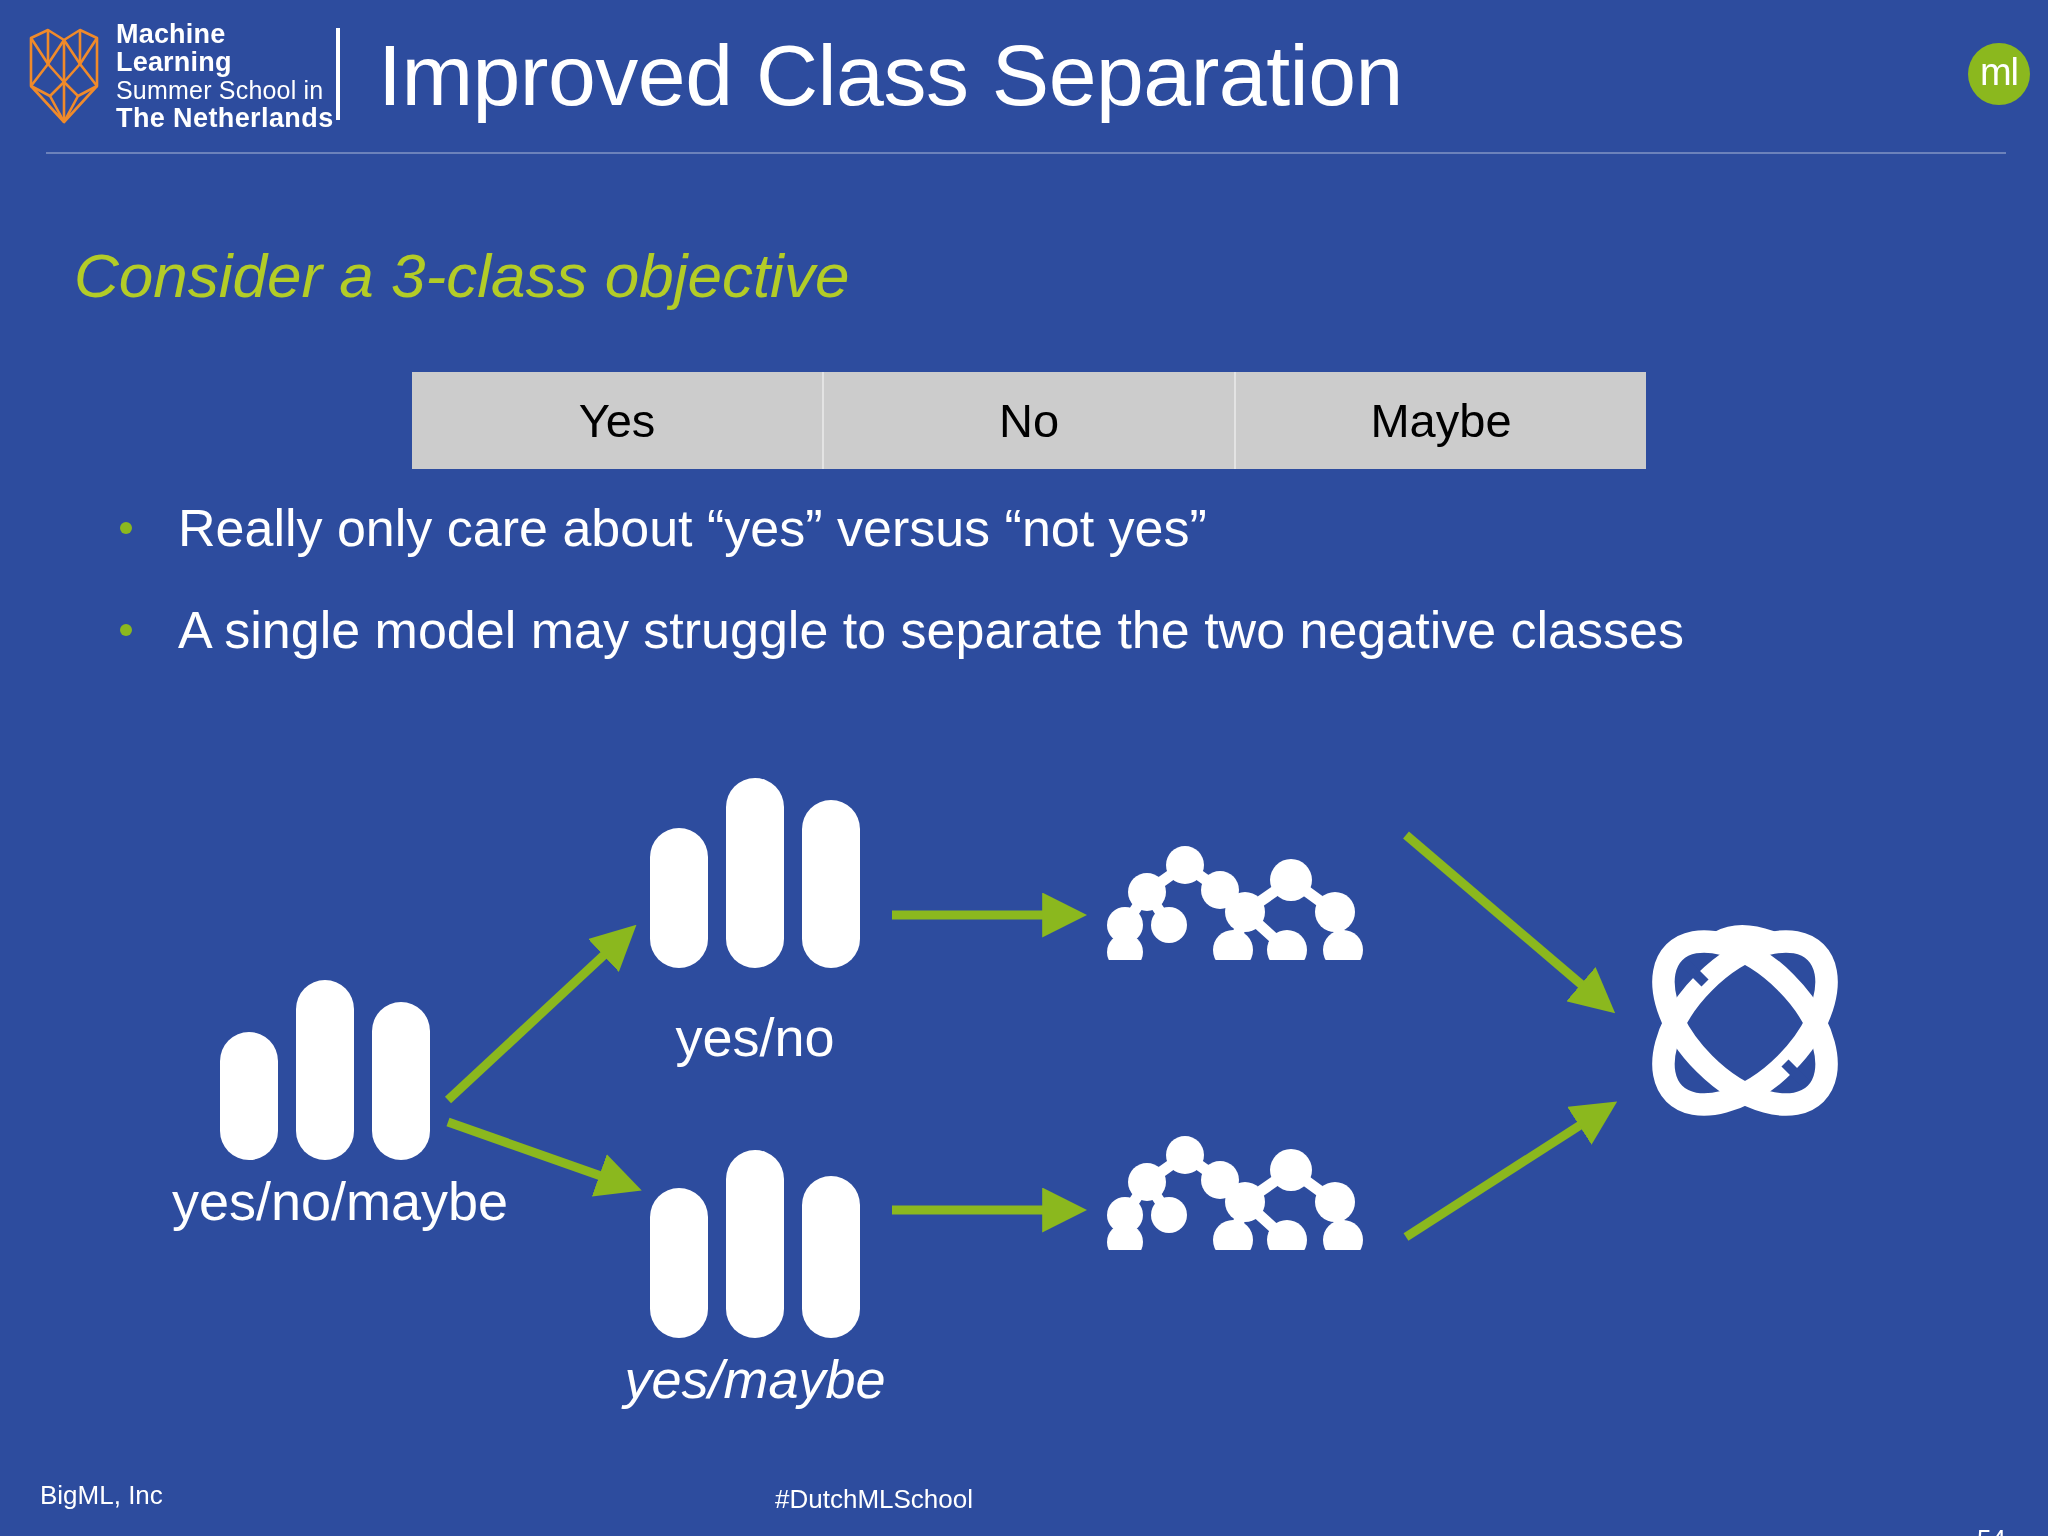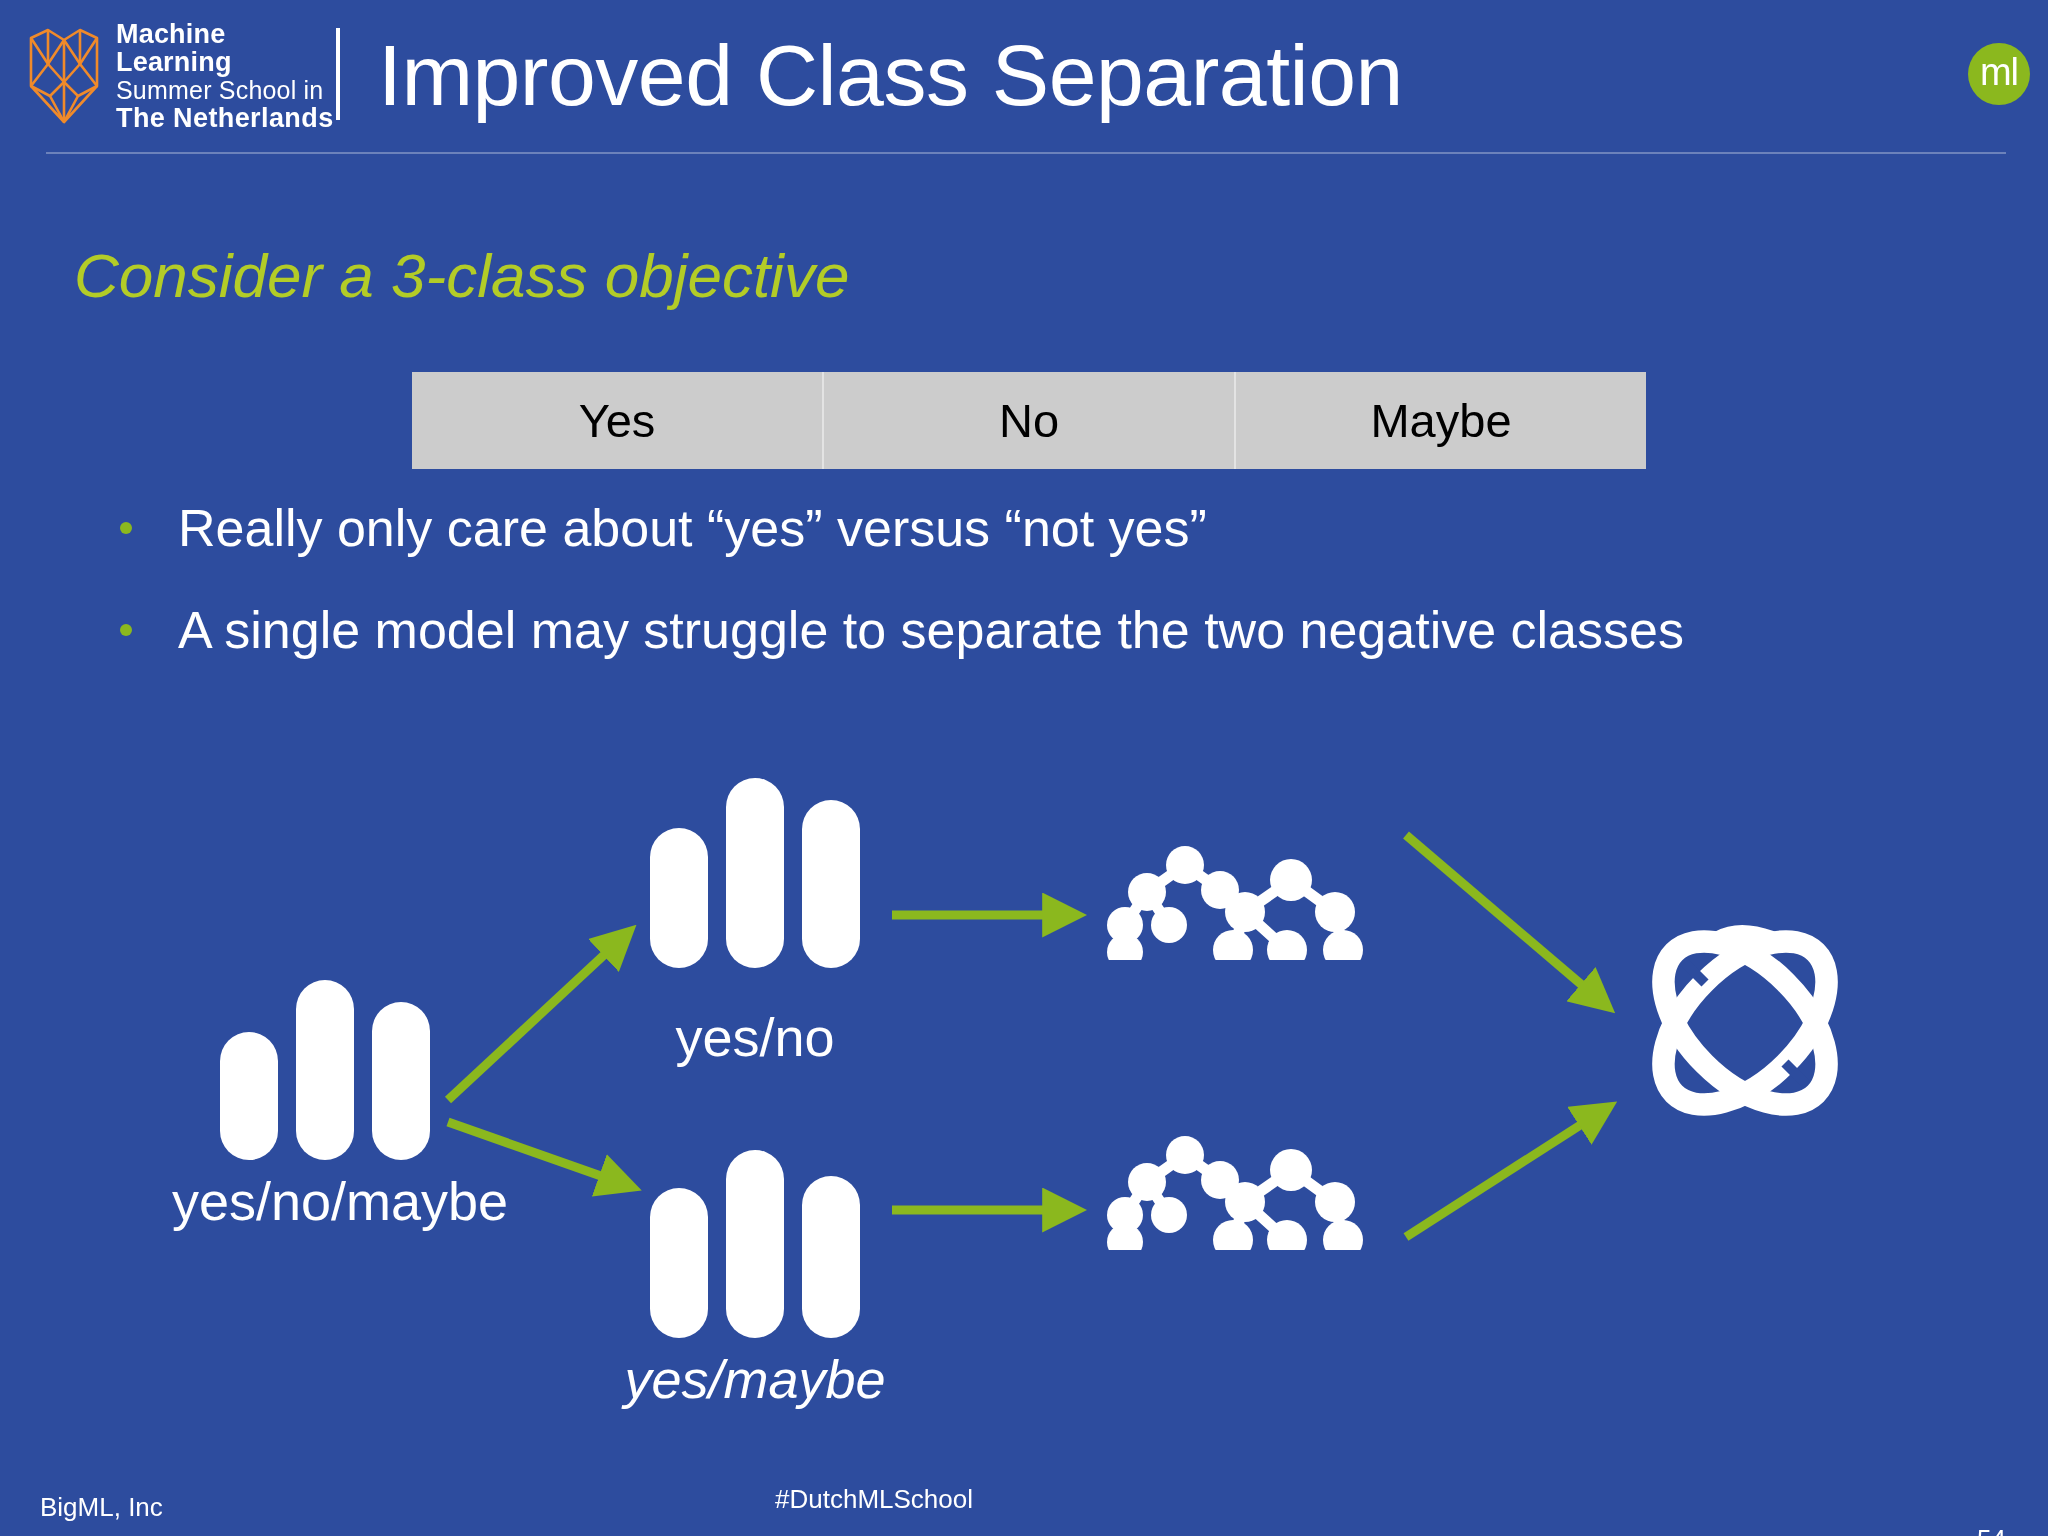--- a/index.html
+++ b/index.html
@@ -173,21 +173,21 @@
   .arrow-svg { position: absolute; overflow: visible; }
 
   
   .footer {
     position: absolute;
     left: 0; top: 1478px;
     width: 2048px; height: 48px;
     color: #ffffff;
     font-size: 26px;
   }
-  .footer-left { position: absolute; left: 40px; top: 14px; }
+  .footer-left { position: absolute; left: 40px; top: 2px; }
   .footer-center { position: absolute; left: 0; top: 6px; width: 1748px; text-align: center; }
   .footer-right { position: absolute; right: 42px; top: 6px; margin-top: 40px; }
 </style>
 </head>
 <body>
 
 <div class="slide">
 
   <div class="header">
 

